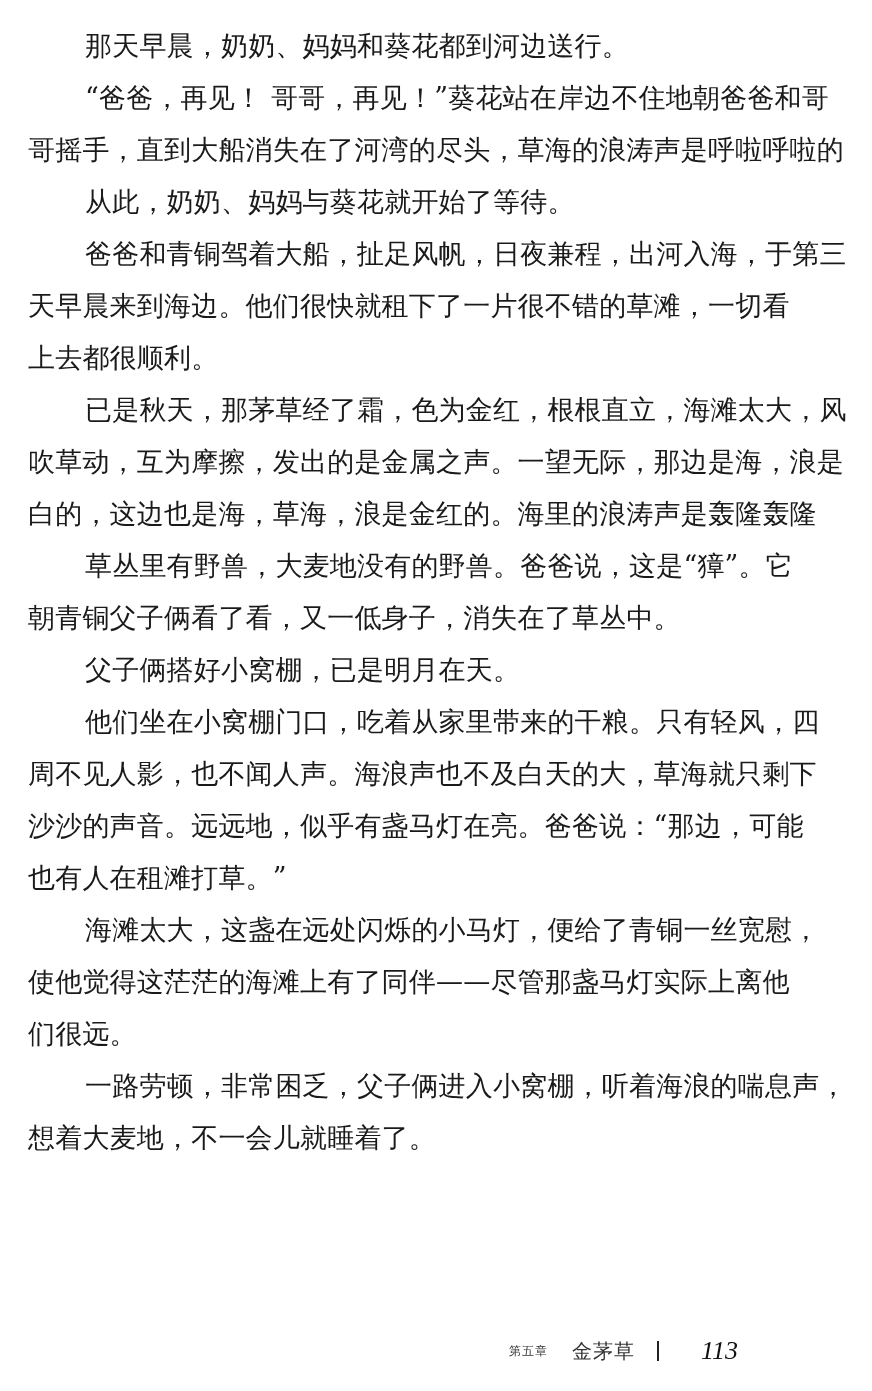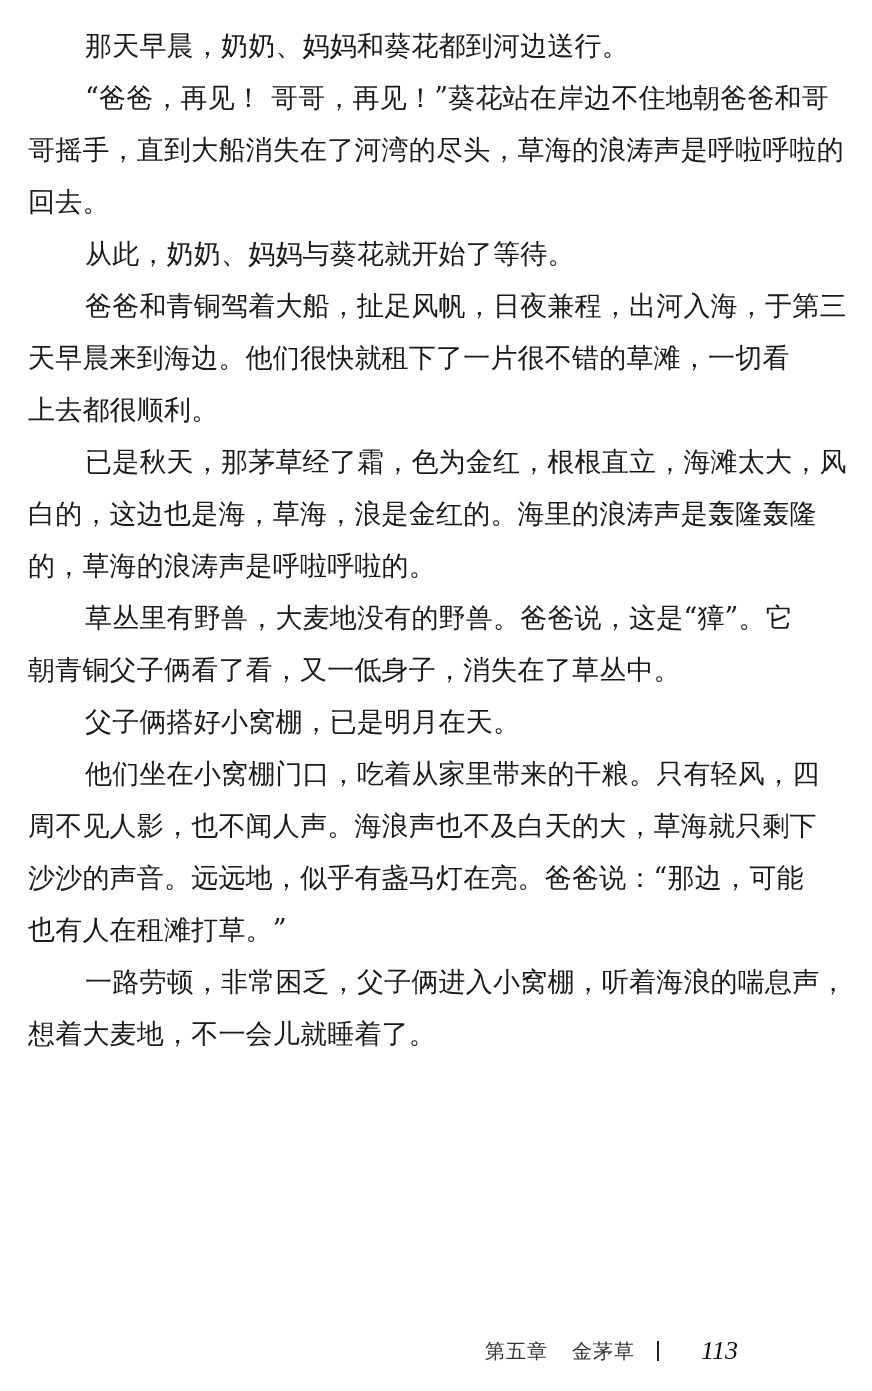--- a/index.html
+++ b/index.html
@@ -42,21 +42,21 @@
       position: absolute;
       right: 34px;
       top: 1333px;
       height: 36px;
       display: flex;
       align-items: center;
       color: #333;
       font-family: "DejaVu Sans", "Liberation Sans", sans-serif;
     }
     .footer .chapter {
-      font-size: 20px;
+      font-size: 12px;
       margin-right: 24px;
       letter-spacing: 1px;
       margin-left: 24px;
     }
     .footer .title {
       font-size: 20px;
       letter-spacing: 1px;
     }
     .footer .sep {
       display: inline-block;
@@ -79,55 +79,59 @@
 <div class="page">
   <div class="body-text">
 
     <div>
       <div class="line indent">那天早晨，奶奶、妈妈和葵花都到河边送行。</div>
     </div>
 
     <div>
       <div class="line indent">“爸爸，再见！ 哥哥，再见！”葵花站在岸边不住地朝爸爸和哥</div>
       <div class="line">哥摇手，直到大船消失在了河湾的尽头，草海的浪涛声是呼啦呼啦的</div>
-      <div class="line">回去。</div>
     </div>
 
     <div>
       <div class="line indent">从此，奶奶、妈妈与葵花就开始了等待。</div>
     </div>
 
     <div>
       <div class="line indent">爸爸和青铜驾着大船，扯足风帆，日夜兼程，出河入海，于第三</div>
       <div class="line">天早晨来到海边。他们很快就租下了一片很不错的草滩，一切看</div>
       <div class="line">上去都很顺利。</div>
     </div>
 
     <div>
       <div class="line indent">已是秋天，那茅草经了霜，色为金红，根根直立，海滩太大，风</div>
+      <div class="line">吹草动，互为摩擦，发出的是金属之声。一望无际，那边是海，浪是</div>
       <div class="line">白的，这边也是海，草海，浪是金红的。海里的浪涛声是轰隆轰隆</div>
-      <div class="line">的，草海的浪涛声是呼啦呼啦的。</div>
     </div>
 
     <div>
       <div class="line indent">草丛里有野兽，大麦地没有的野兽。爸爸说，这是“獐”。它</div>
       <div class="line">朝青铜父子俩看了看，又一低身子，消失在了草丛中。</div>
     </div>
 
     <div>
       <div class="line indent">父子俩搭好小窝棚，已是明月在天。</div>
     </div>
 
     <div>
       <div class="line indent">他们坐在小窝棚门口，吃着从家里带来的干粮。只有轻风，四</div>
       <div class="line">周不见人影，也不闻人声。海浪声也不及白天的大，草海就只剩下</div>
       <div class="line">沙沙的声音。远远地，似乎有盏马灯在亮。爸爸说：“那边，可能</div>
       <div class="line">也有人在租滩打草。”</div>
     </div>
 
+    <div>
+      <div class="line indent">海滩太大，这盏在远处闪烁的小马灯，便给了青铜一丝宽慰，</div>
+      <div class="line">使他觉得这茫茫的海滩上有了同伴——尽管那盏马灯实际上离他</div>
+      <div class="line">们很远。</div>
+    </div>
 
     <div>
       <div class="line indent">一路劳顿，非常困乏，父子俩进入小窝棚，听着海浪的喘息声，</div>
       <div class="line">想着大麦地，不一会儿就睡着了。</div>
     </div>
 
   </div>
 
   <div class="footer">
     <span class="chapter">第五章</span>

